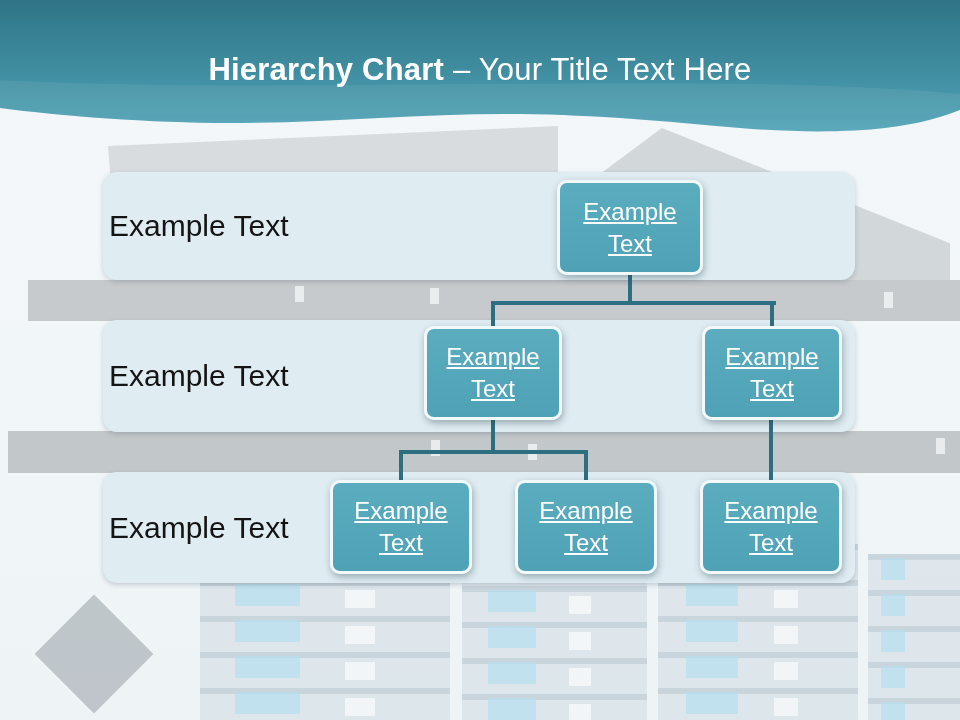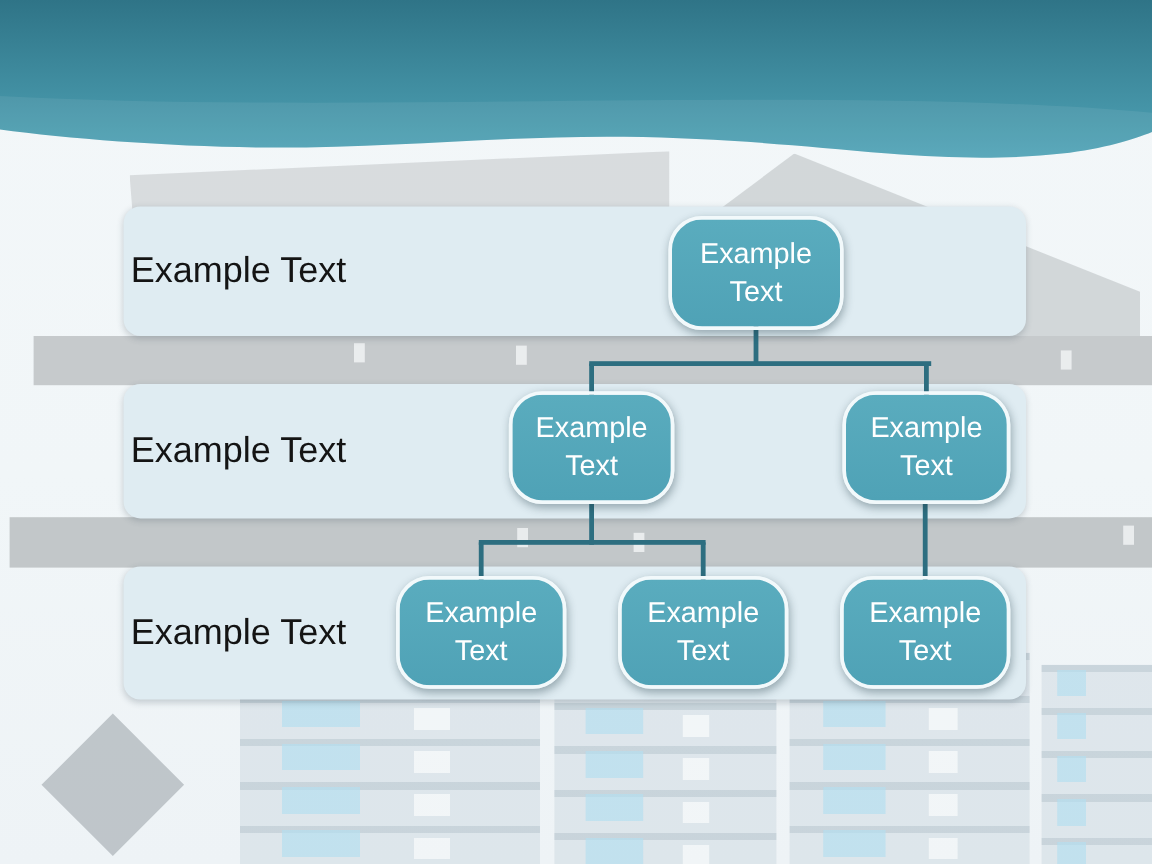--- a/index.html
+++ b/index.html
@@ -50,24 +50,24 @@
   .c4{left:770px;top:303px;width:4px;height:27px;}
   .c5{left:491px;top:418px;width:4px;height:36px;}
   .c6{left:399px;top:450px;width:189px;height:4px;}
   .c7{left:399px;top:452px;width:4px;height:32px;}
   .c8{left:584px;top:452px;width:4px;height:32px;}
   .c9{left:769px;top:418px;width:4px;height:66px;}
   
   .node{
     position:absolute;box-sizing:border-box;
     background:linear-gradient(180deg,#5aacbe 0%,#4fa2b6 100%);
-    border:3px solid #f2f9fb;border-radius:28px;
+    border:3px solid #f2f9fb;border-radius:10px;
     box-shadow:1px 3px 7px rgba(35,60,70,.38);
     display:flex;flex-direction:column;align-items:center;justify-content:center;
-    color:#ffffff;font-size:24px;line-height:32px;text-align:center;
+    color:#ffffff;font-size:24px;line-height:32px;text-align:center;text-decoration:underline;
   }
   .node-root{left:557px;top:180px;width:146px;height:95px;}
   .node-m1{left:424px;top:326px;width:138px;height:94px;}
   .node-m2{left:702px;top:326px;width:140px;height:94px;}
   .node-l1{left:330px;top:480px;width:142px;height:94px;}
   .node-l2{left:515px;top:480px;width:142px;height:94px;}
   .node-l3{left:700px;top:480px;width:142px;height:94px;}
 </style>
 </head>
 <body>
@@ -119,20 +119,23 @@
              C420,113 330,123 230,123
              C150,123 60,116 0,108 Z" fill="url(#tealGrad)"></path>
     <path d="M0,80 C300,96 700,70 960,94 L960,110
              C945,116 920,124 885,128
              C850,132 800,133 740,128
              C660,121 600,115 520,114
              C420,113 330,123 230,123
              C150,123 60,116 0,108 Z" fill="rgba(255,255,255,0.07)"></path>
   </svg>
 
+  <h1 class="title">
+    <span class="t-bold">Hierarchy Chart</span><span class="t-rest">– Your Title Text Here</span>
+  </h1>
 
   <div class="band band1">
     <span class="row-label">Example Text</span>
   </div>
   <div class="band band2">
     <span class="row-label">Example Text</span>
   </div>
   <div class="band band3">
     <span class="row-label">Example Text</span>
   </div>

